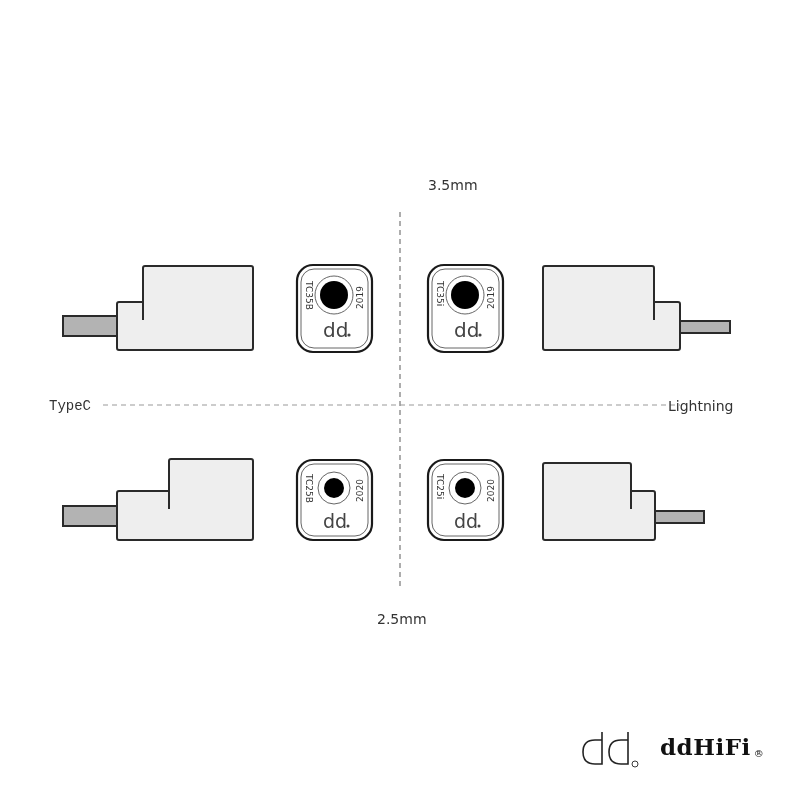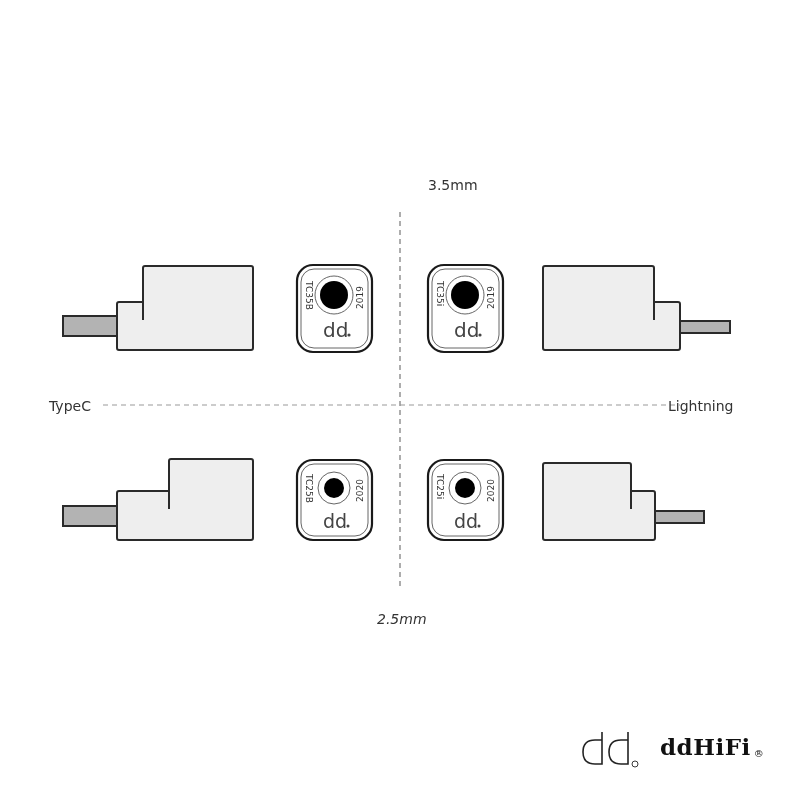--- a/index.html
+++ b/index.html
@@ -1,22 +1,22 @@
 <!DOCTYPE html>
 <html><head>
 <meta charset="utf-8">
 <style>
   html, body { margin: 0; padding: 0; background: #ffffff; }
   body { width: 800px; height: 800px; position: relative; overflow: hidden;
          font-family: "DejaVu Sans", "Liberation Sans", sans-serif; color: #222; }
   svg.stage { position: absolute; left: 0; top: 0; }
   .lbl { position: absolute; font-size: 14px; color: #333; white-space: nowrap; }
   #lbl-top { left: 384px; top: 177px; margin-left: 44px; }
-  #lbl-bottom { left: 377px; top: 611px; font-style: italic; }
-  #lbl-left { left: 49px; top: 398px; }
+  #lbl-bottom { left: 377px; top: 611px; }
+  #lbl-left { left: 49px; top: 398px; font-family: Liberation Mono, monospace; }
   #lbl-right { left: 668px; top: 398px; }
   .chip-text { font-family: "DejaVu Sans", sans-serif; font-size: 9px; fill: #333; }
   .brand { position: absolute; left: 660px; top: 733px; font-family: "DejaVu Serif", serif;
            font-weight: bold; font-size: 23px; color: #111; letter-spacing: 0.5px; text-align: center; }
 </style>
 </head>
 <body>
 
 <svg class="stage" width="800" height="800" viewBox="0 0 800 800">
 

